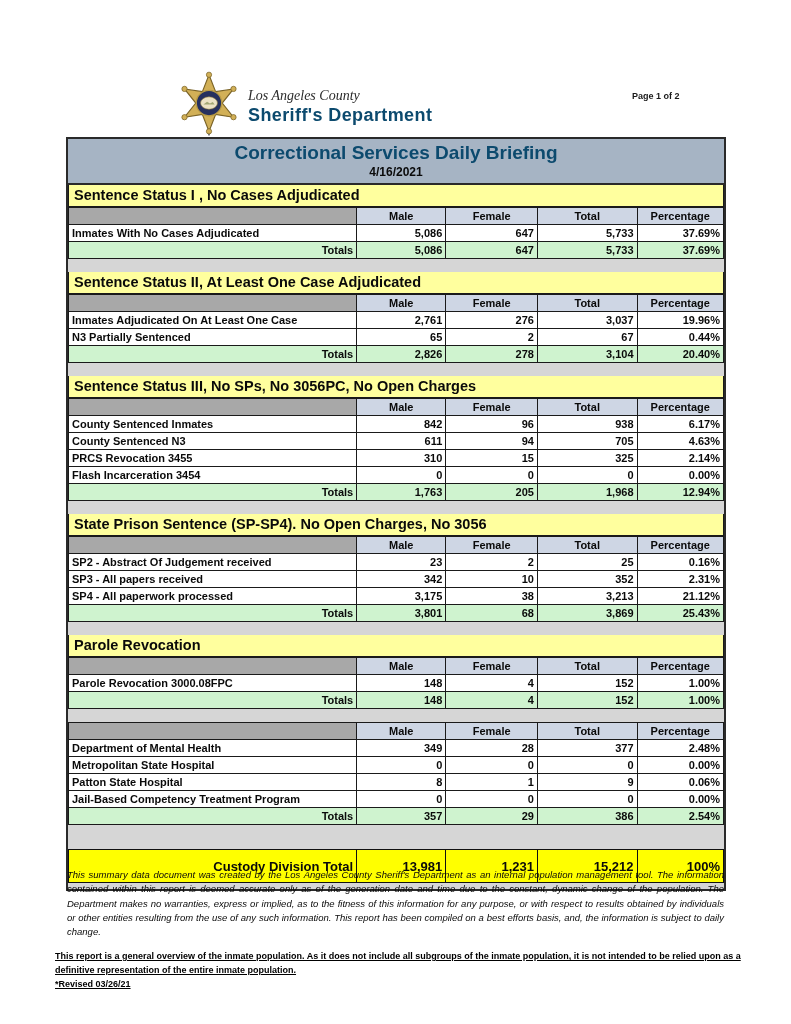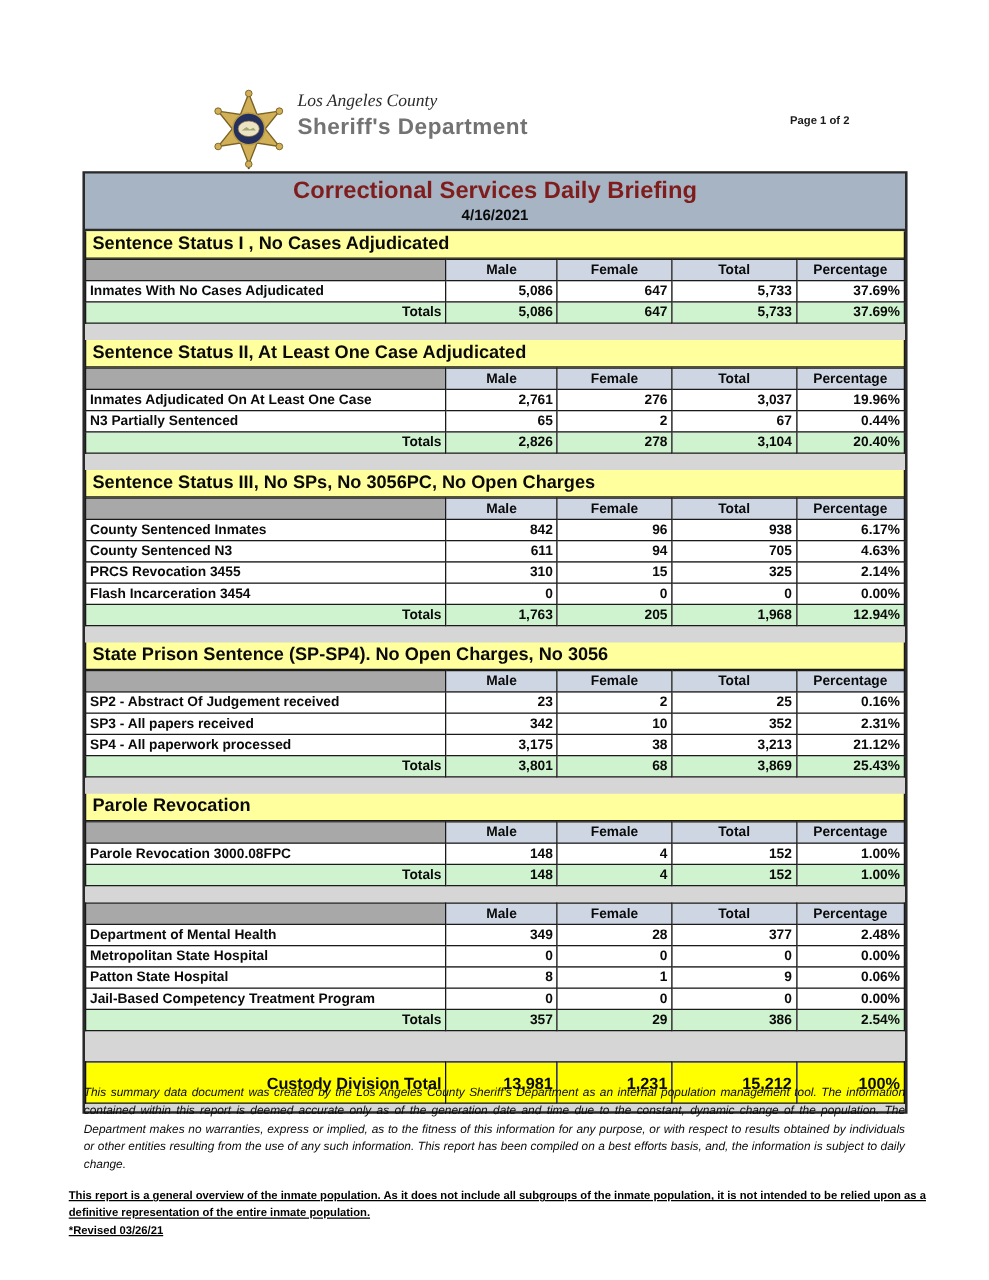--- a/index.html
+++ b/index.html
@@ -1,30 +1,30 @@
 <!DOCTYPE html>
 <html><head>
 <meta charset="utf-8">
 <style>
   * { margin:0; padding:0; box-sizing:border-box; }
   body { font-family:"Liberation Sans", sans-serif; background:#ffffff; }
   .page { position:relative; width:791px; height:1024px; background:#ffffff; overflow:hidden; }
 
   
-  .logo-wrap { position:absolute; left:166px; top:68px; width:300px; display:flex; }
+  .logo-wrap { position:absolute; left:176px; top:68px; width:300px; display:flex; align-items:center; }
   .star-svg { width:66px; height:72px; flex:0 0 auto; }
   .logo-text { margin-left:6px; padding-top:6px; }
   .logo-county { font-family:"Liberation Serif", serif; font-style:italic; font-size:14px; color:#2b2b2b; }
-  .logo-dept { font-size:18px; font-weight:bold; color:#737373; letter-spacing:0.4px; margin-top:1px; }
+  .logo-dept { font-size:18px; font-weight:bold; color:#0c4a6e; letter-spacing:0.4px; margin-top:1px; }
   .page-indicator { position:absolute; left:632px; top:91px; font-size:9px; font-weight:bold; color:#1a1a1a; }
 
   
   .panel { position:absolute; left:66px; top:137px; width:660px; background:#d6d6d6; border:2px solid #2a2a2a; }
   .title-bar { background:#a6b4c4; border-bottom:2px solid #2a2a2a; text-align:center; padding:3px 0 4px 0; }
-  .report-title { font-size:19px; font-weight:bold; color:#7f1d1d; }
+  .report-title { font-size:19px; font-weight:bold; color:#0c4a6e; }
   .report-date { font-size:12px; font-weight:bold; color:#0a0a0a; margin-top:1px; }
 
   .section-title { background:#ffff9e; border:1.5px solid #1a1a1a; border-top:none; font-size:14.5px; font-weight:bold; padding:2px 5px 3px 5px; color:#0a0a0a; }
   table { width:100%; border-collapse:collapse; table-layout:fixed;border-radius:20px; }
   td, th { border:1px solid #1a1a1a; height:17px; font-size:11px; font-weight:bold; padding:0 3px; overflow:hidden; white-space:nowrap; color:#0a0a0a; }
   .corner-cell { background:#a8a8a8; }
   .col-head { background:#ced6e4; text-align:center; }
   .label-cell { background:#ffffff; text-align:left; }
   .num-cell { background:#ffffff; text-align:right; }
   .totals-row td { background:#cff3cf; }

